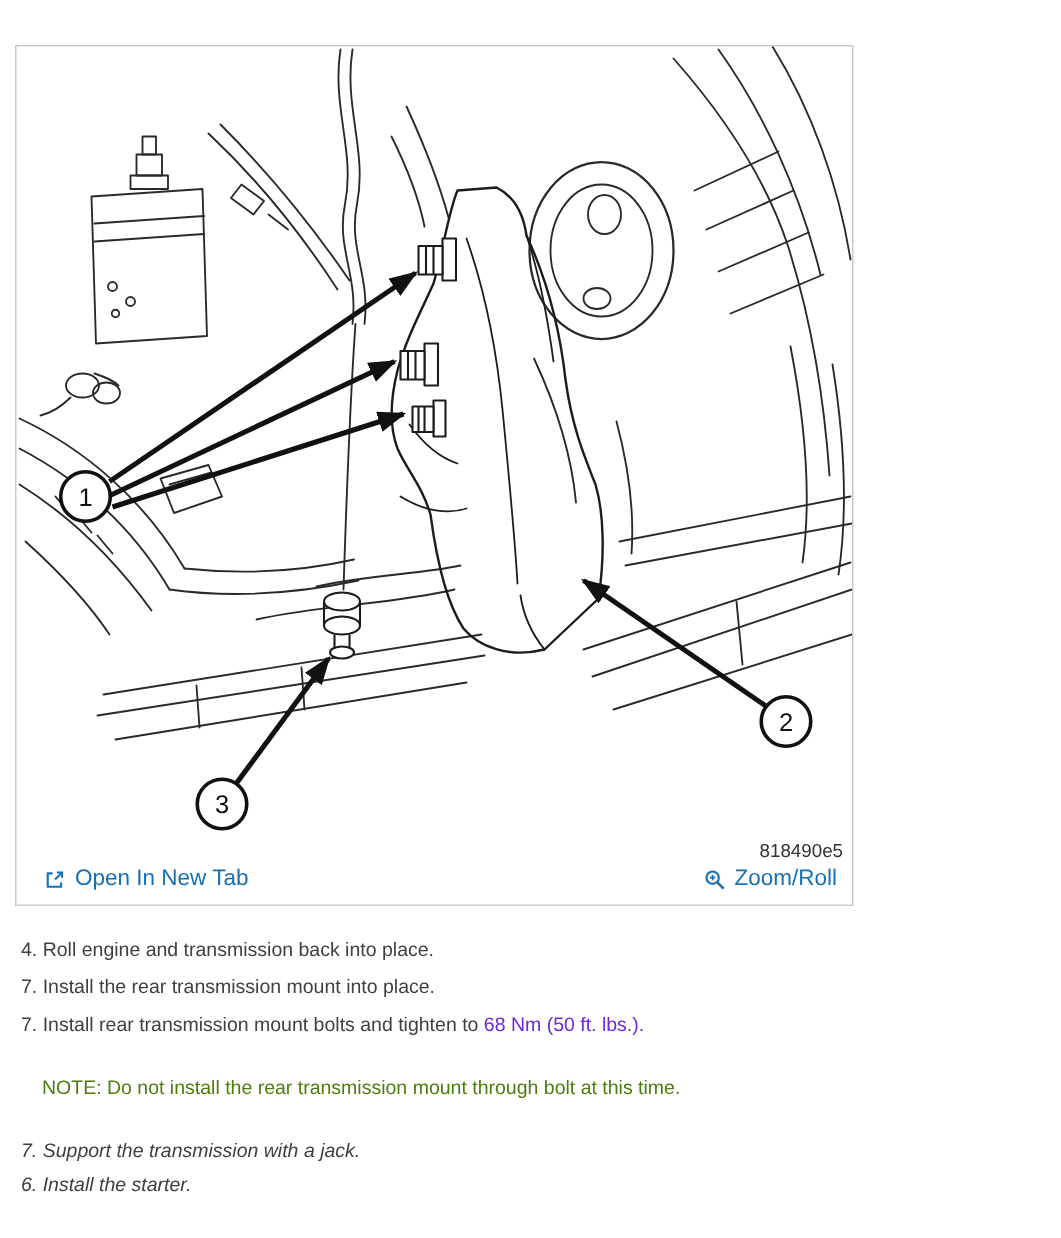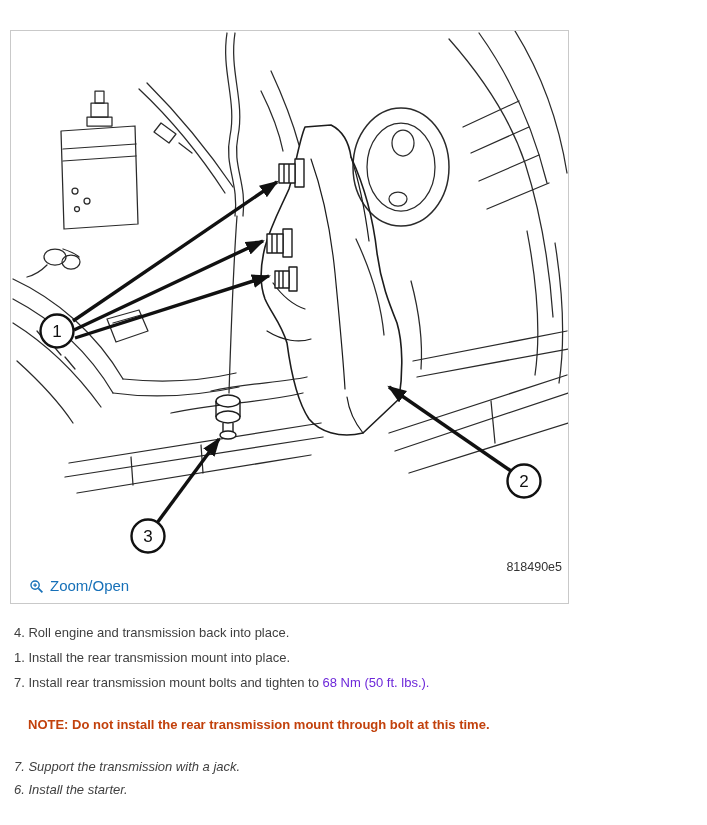--- a/index.html
+++ b/index.html
@@ -40,22 +40,22 @@
 
   .steps {
     margin-top:16px;
     padding-left:4px;
     font-size:13px;
     color:#3f3f3f;
   }
   .step { line-height:25px; }
   .step b { font-weight:normal; color:#6d28d9; }
   .note {
-    font-weight:bold;
-    color:#c2410c;
+    font-weight:normal;
+    color:#4d7c0f;
     margin:19px 0 19px 14px;
     line-height:22px;
   }
   .step.tight { line-height:23px;font-style:italic; }
 </style>
 </head>
 <body>
 
 <div class="page">
 
@@ -193,33 +193,43 @@
         </g>
 
         <text x="551" y="540" font-size="12.5" text-anchor="end" fill="#333333" font-family="Liberation Sans, sans-serif">818490e5</text>
       </svg>
     </div>
 
     <div class="figure-toolbar">
       <a class="link">
         <span class="icon">
           <svg viewBox="0 0 16 16" width="15" height="15">
+            <path d="M6.5 3.5 H3 v9.5 h9.5 V10" fill="none" stroke="#1670b8" stroke-width="1.5"></path>
+            <path d="M9.5 2.8 h3.7 v3.7" fill="none" stroke="#1670b8" stroke-width="1.5"></path>
+            <path d="M13 3 L8.2 7.8" fill="none" stroke="#1670b8" stroke-width="1.5"></path>
+          </svg>
+        </span>
+        <span>Open In New Tab</span>
+      </a>
+      <a class="link">
+        <span class="icon">
+          <svg viewBox="0 0 16 16" width="15" height="15">
             <circle cx="6.5" cy="6.5" r="4.4" fill="none" stroke="#1670b8" stroke-width="1.5"></circle>
             <path d="M10 10 L14.3 14.3" fill="none" stroke="#1670b8" stroke-width="1.8"></path>
             <path d="M4.6 6.5 h3.8 M6.5 4.6 v3.8" fill="none" stroke="#1670b8" stroke-width="1.2"></path>
           </svg>
         </span>
-        <span>Zoom/Open</span>
+        <span>Zoom/Roll</span>
       </a>
     </div>
 
   </div>
 
   <div class="steps">
     <div class="step">4. Roll engine and transmission back into place.</div>
-    <div class="step">1. Install the rear transmission mount into place.</div>
+    <div class="step">7. Install the rear transmission mount into place.</div>
     <div class="step"><span>7. Install rear transmission mount bolts and tighten to </span><b>68 Nm (50 ft. lbs.).</b></div>
     <div class="note">NOTE: Do not install the rear transmission mount through bolt at this time.</div>
     <div class="step tight">7. Support the transmission with a jack.</div>
     <div class="step tight">6. Install the starter.</div>
   </div>
 
 </div>
 
 </body></html>

